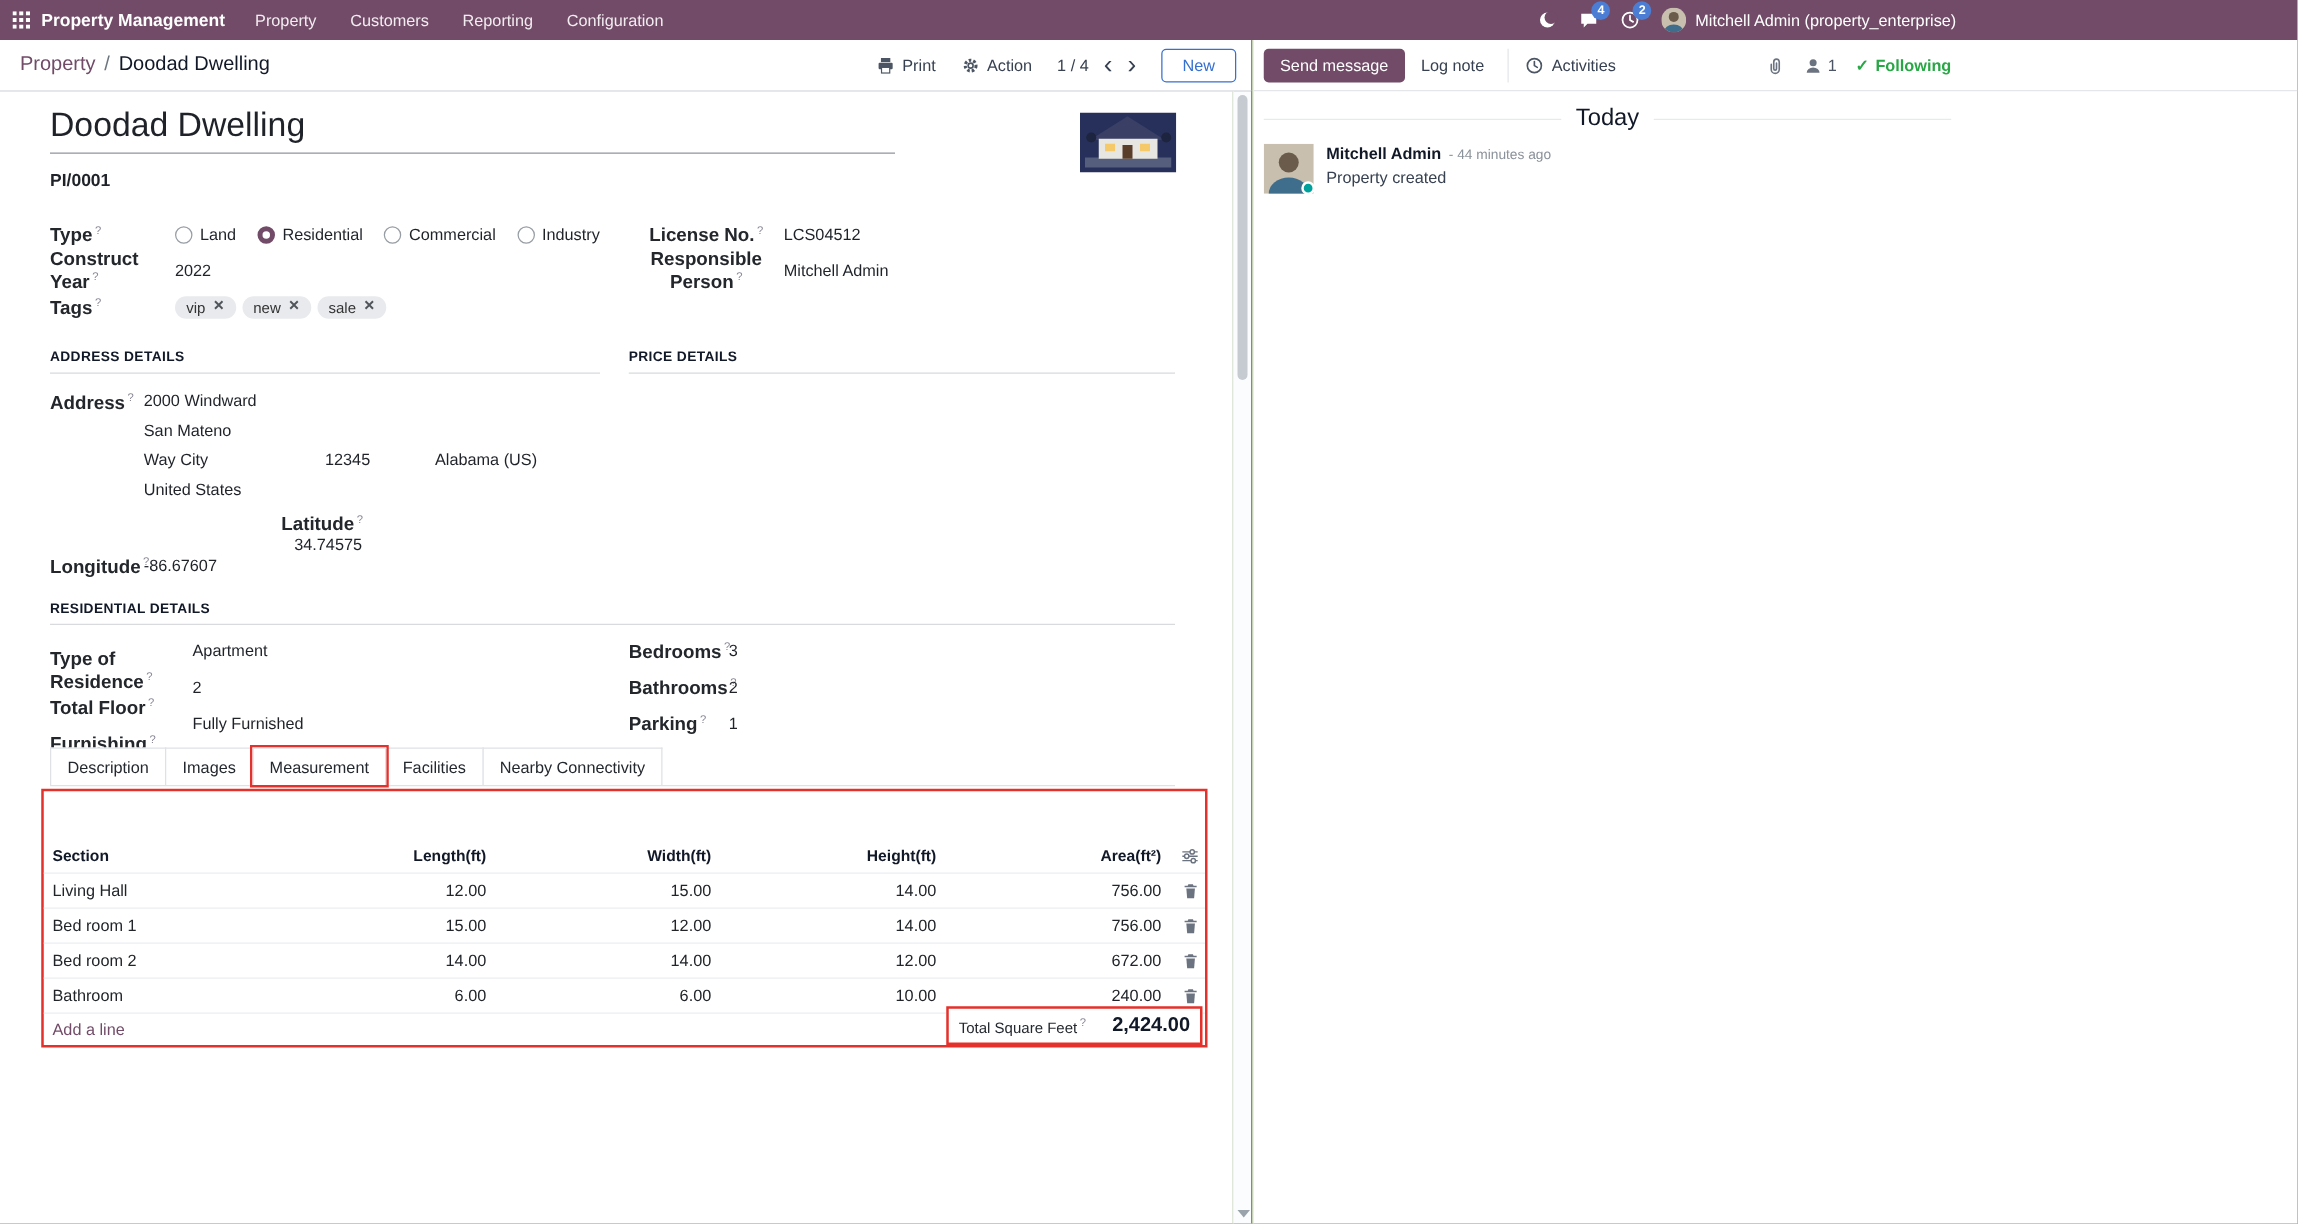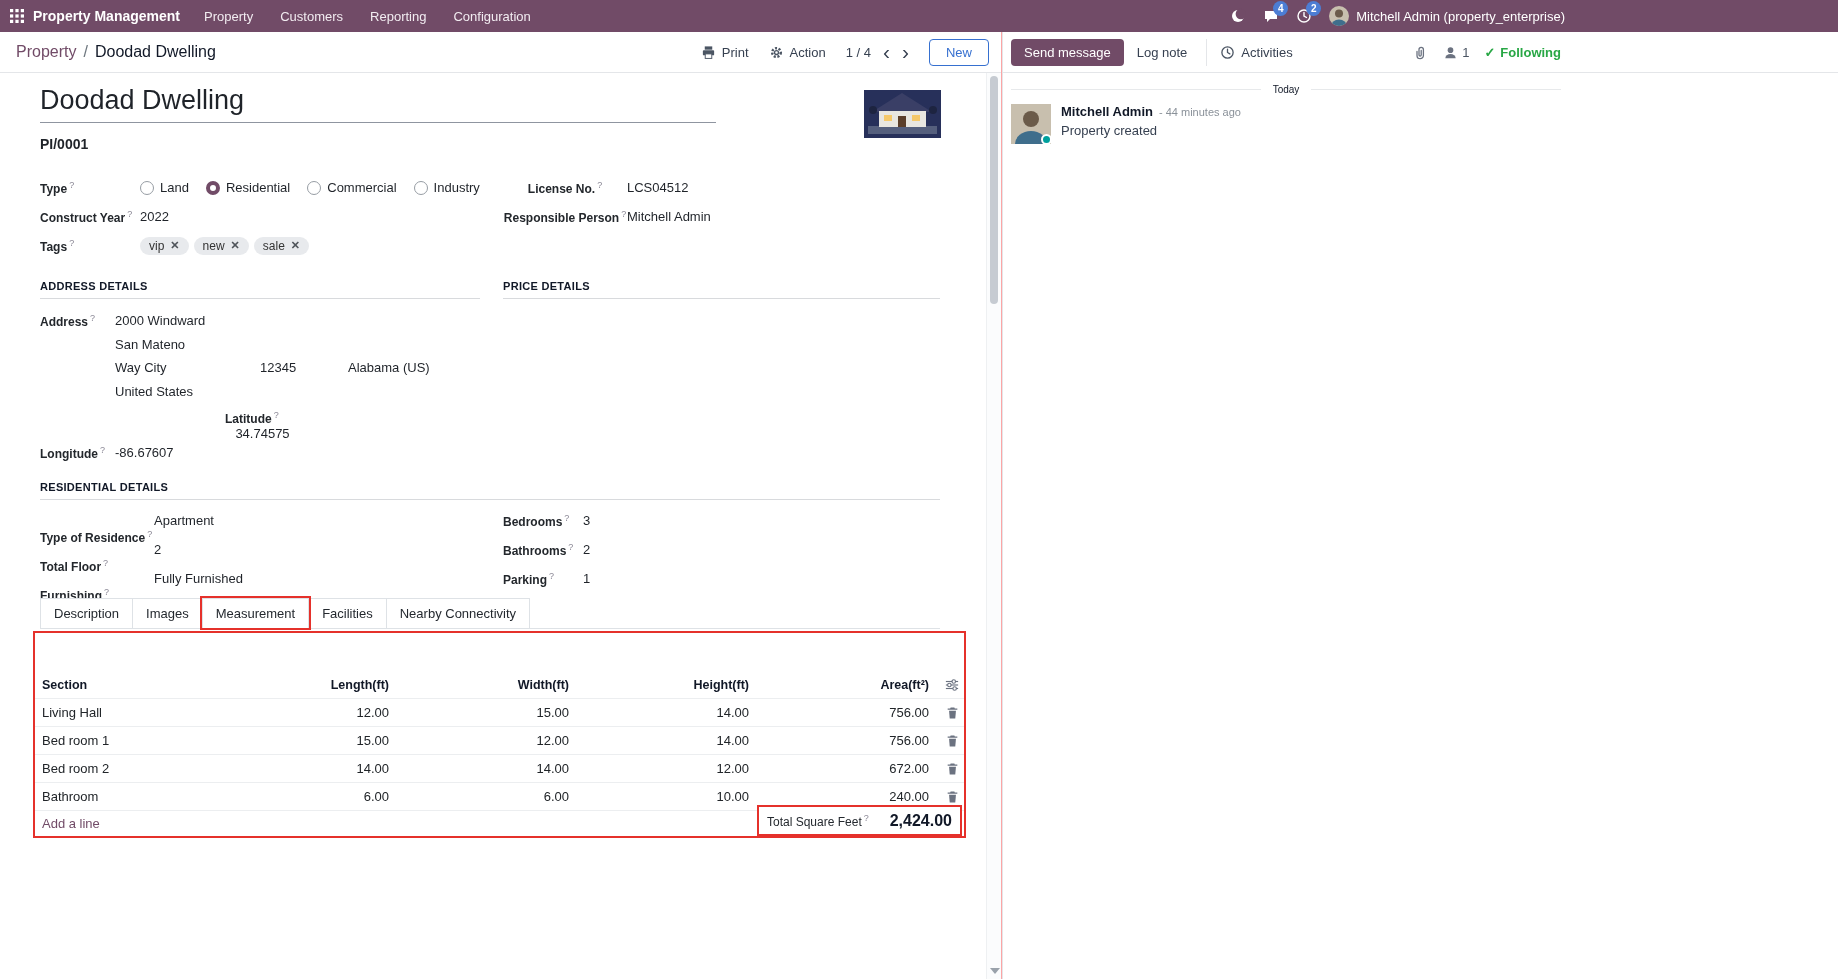--- a/index.html
+++ b/index.html
@@ -5,21 +5,21 @@
   :root{
     --primary:#714B67;
     --annotation:#e5312b;
     --badge:#4c7dd4;
     --success:#28a745;
     --new-button:#3670d0;
   }
   *{box-sizing:border-box;}
   html,body{margin:0;padding:0;background:#fff;}
   body{font-family:"Liberation Sans",sans-serif;}
-  .app{position:relative;width:1838px;height:979px;background:#fca5a5;overflow:hidden;font-size:13px;color:#212529;}
+  .app{position:relative;width:1838px;height:979px;background:#4d7c0f;overflow:hidden;font-size:13px;color:#212529;}
   .abs{position:absolute;}
 
   
   .topbar{position:absolute;top:0;left:0;right:0;height:32px;background:var(--primary);color:#fff;display:flex;align-items:center;padding:0 273px 0 10px;gap:24px;}
   .brand{display:flex;align-items:center;gap:9px;font-weight:700;font-size:14px;white-space:nowrap;cursor:pointer;}
   .topmenu{display:flex;gap:27px;font-size:13px;color:#f2ecf1;}
   .topmenu span{cursor:pointer;white-space:nowrap;}
   .systray{margin-left:auto;display:flex;align-items:center;gap:17px;}
   .icon-wrap{position:relative;display:flex;cursor:pointer;}
   .badge{position:absolute;top:-7px;left:10px;background:var(--badge);color:#fff;font-size:10px;min-width:15px;height:15px;border-radius:8px;display:flex;align-items:center;justify-content:center;padding:0 3px;font-weight:700;}
@@ -39,21 +39,21 @@
   .btn-new{border:1px solid var(--new-button);color:var(--new-button);background:#fff;border-radius:4px;padding:5px 16px;font-size:13px;cursor:pointer;font-family:inherit;}
 
   
   .sheet{position:absolute;top:73px;left:0;width:986px;height:906px;background:#fff;}
   .title-wrap{left:40px;top:12px;width:676px;border-bottom:1px solid #8f95a0;padding-bottom:6px;}
   .title{font-size:27px;font-weight:500;color:#1f2329;}
   .house{left:864px;top:17px;width:77px;height:48px;cursor:pointer;}
   .ref{left:40px;top:63px;font-size:14px;font-weight:600;color:#1f2329;}
 
   .frow{display:flex;align-items:center;height:29px;}
-  .lbl{font-weight:600;color:#23272c;font-size:12px;flex:none;}
+  .lbl{font-weight:600;color:#23272c;font-size:15px;flex:none;}
   .q::after{content:"?";font-size:9px;color:#8a8795;vertical-align:super;margin-left:2px;font-weight:400;}
   .val{color:#1f2329;font-size:13px;}
 
   .g-main-left{left:40px;top:100px;width:445px;}
   .g-main-left .lbl{width:100px;}
   .g-main-right{left:503px;top:100px;width:437px;text-align:center;}
   .g-main-right .lbl{width:124px;}
 
   .radio{display:flex;align-items:center;gap:6px;margin-right:17px;cursor:pointer;}
   .rdot{width:14px;height:14px;border:1px solid #979da4;border-radius:50%;background:#fff;flex:none;}
@@ -117,21 +117,21 @@
   .btn-act{display:flex;align-items:center;gap:6px;color:#374151;border:none;border-left:1px solid #e4e6e9;padding:6px 13px;margin-left:6px;cursor:pointer;background:none;font-size:13px;font-family:inherit;}
   .chat-icons{margin-left:auto;display:flex;align-items:center;gap:15px;}
   .clip{cursor:pointer;display:flex;}
   .followers{display:flex;align-items:center;gap:4px;color:#4b5563;cursor:pointer;font-size:13px;}
   .following{display:flex;align-items:center;gap:5px;color:var(--success);font-weight:600;font-size:13px;cursor:pointer;}
   .check{font-size:13px;}
 
   .thread{width:566px;}
   .divider{display:flex;align-items:center;gap:12px;margin:11px 8px 2px;}
   .divider .line{flex:1;height:1px;background:#e7e9eb;}
-  .divider .day{font-size:10px;color:#111827;}
+  .divider .day{font-size:19px;color:#111827;}
   .msg{display:flex;gap:10px;padding:7px 8px;}
   .msg-avatar{position:relative;width:40px;height:40px;flex:none;}
   .ava{width:100%;height:100%;border-radius:50%;overflow:hidden;}
   .status-dot{position:absolute;right:-1px;bottom:-1px;width:11px;height:11px;border-radius:50%;background:#00a09d;border:2px solid #fff;}
   .msg-head{display:flex;align-items:baseline;gap:6px;}
   .msg-author{font-weight:700;color:#111827;font-size:13px;cursor:pointer;}
   .msg-time{font-size:11px;color:#8a9199;}
   .msg-time::before{content:"- ";}
   .msg-body{margin-top:4px;color:#374151;font-size:13px;}
 </style>

